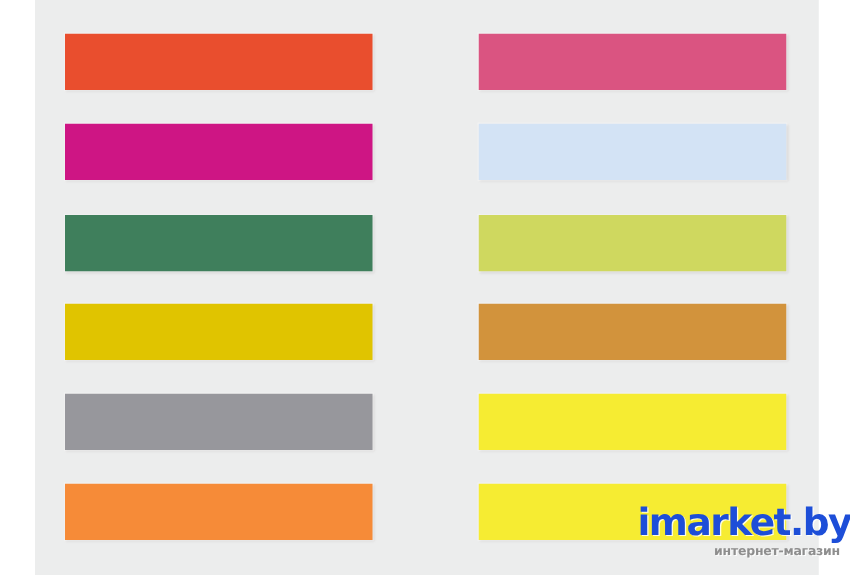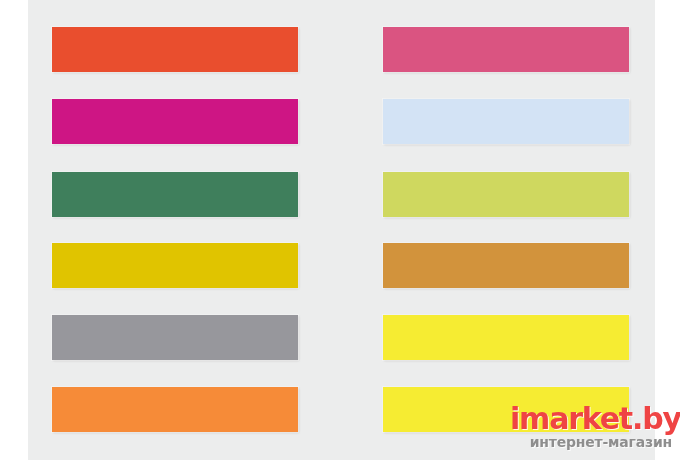--- a/index.html
+++ b/index.html
@@ -71,21 +71,21 @@
     font-weight: bold;
     letter-spacing: -1.2px;
     line-height: 30px;
     color: #9a9a9a;
     text-shadow: 1px 1px 0 rgba(255,255,255,0.85);
     display: block;
     white-space: nowrap;
   }
   #wm-tagline {
     font-family: "DejaVu Sans", sans-serif;
-    font-size: 14px;
+    font-size: 10px;
     font-weight: bold;
     letter-spacing: -0.2px;
     line-height: 14px;
     color: #8e8e8e;
     text-shadow: 1px 1px 0 rgba(255,255,255,0.8);
     display: block;
     white-space: nowrap;
     margin-top: 1px;
   }
 </style>
@@ -108,17 +108,17 @@
     <div class="swatch col-right row-0" style="background-color: rgb(218, 84, 129);"></div>
     <div class="swatch col-right row-1" style="background-color: rgb(211, 227, 245);"></div>
     <div class="swatch col-right row-2" style="background-color: rgb(207, 216, 95);"></div>
     <div class="swatch col-right row-3" style="background-color: rgb(210, 147, 60);"></div>
     <div class="swatch col-right row-4" style="background-color: rgb(246, 236, 50);"></div>
     <div class="swatch col-right row-5" style="background-color: rgb(246, 236, 50);"></div>
 
   </div>
 
   <div id="watermark">
-    <span id="wm-logo" style="color: #ef4444; text-align: center;">imarket.by</span>
+    <span id="wm-logo" style="color: #1d4ed8; text-align: center;">imarket.by</span>
     <span id="wm-tagline" style="color: rgb(142, 142, 142);">интернет-магазин</span>
   </div>
 
 </div>
 
 </body></html>

